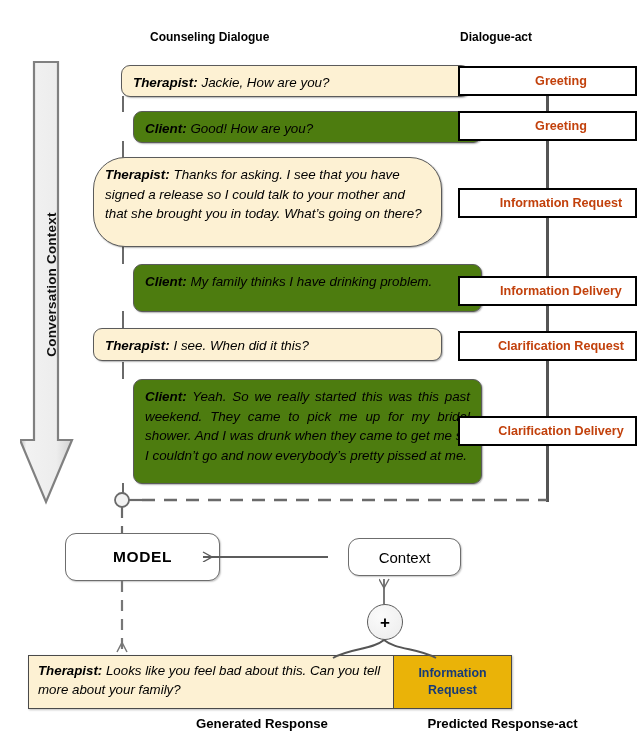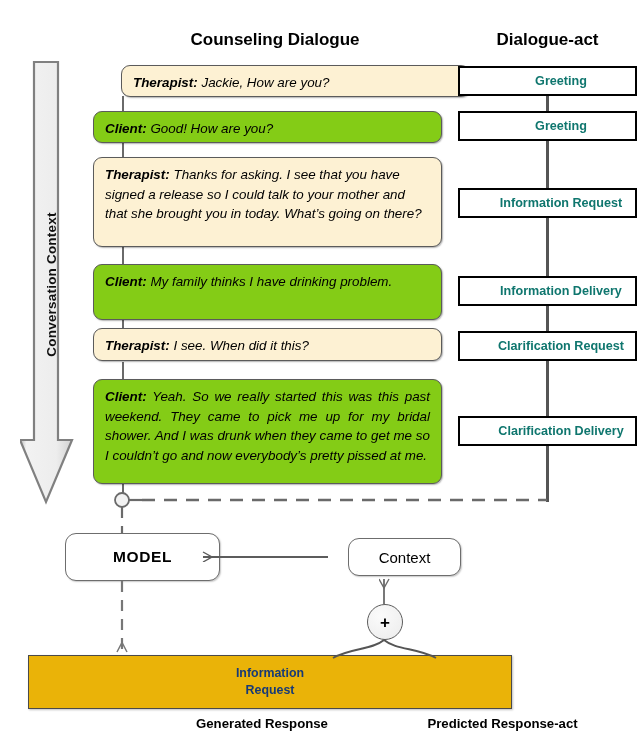--- a/index.html
+++ b/index.html
@@ -2,21 +2,21 @@
 <html><head>
 <meta charset="utf-8">
 <style>
   html,body{margin:0;padding:0;background:#ffffff;}
   body{width:640px;height:738px;position:relative;overflow:hidden;
        font-family:"Liberation Sans","DejaVu Sans",sans-serif;color:#000;}
 
   .abs{position:absolute;}
 
   
-  .col-title{font-weight:bold;font-size:17px;color:#000;white-space:nowrap;text-align:center;}
+  .col-title{font-weight:bold;font-size:12px;color:#000;white-space:nowrap;text-align:left;}
 
   
   #ctx-arrow{left:20px;top:58px;width:60px;height:450px;}
   #ctx-arrow svg{display:block;}
   .ctx-label{
     position:absolute;left:-109px;top:219px;width:280px;
     transform:rotate(-90deg);
     font-weight:bold;font-size:13.5px;letter-spacing:.2px;
     text-align:center;color:#111;white-space:nowrap;
   }
@@ -27,33 +27,33 @@
     box-sizing:border-box;
     border:1.3px solid #5b5b5b;
     border-radius:9px;
     padding:7px 11px 8px 11px;
     font-size:13.4px;line-height:19.5px;
     font-style:italic;
     box-shadow:1px 1px 1.5px rgba(0,0,0,.30);
   }
   .bubble .who{font-weight:bold;font-style:italic;}
   .bubble.therapist{background:#fdf1d3;}
-  .bubble.client{background:#84cc16;}
+  .bubble.client{background:#4d7c0f;margin-left:40px;}
   .bubble.justify{text-align:justify;}
 
   
   .conn{position:absolute;left:122px;width:2.4px;background:#6a6a6a;}
 
   
   .act-box{
     position:absolute;left:458px;width:179px;height:30px;
     box-sizing:border-box;
     border:2.2px solid #000;background:#fff;
     display:flex;align-items:center;justify-content:center;
-    color:#0f766e;font-weight:bold;font-size:12.6px;
+    color:#c2410c;font-weight:bold;font-size:12.6px;
     white-space:nowrap;
     padding-left:27px;
   }
   .act-conn{position:absolute;left:546px;width:2.6px;background:#555;}
 
   
   .rbox{
     position:absolute;box-sizing:border-box;
     border:1.5px solid #6d6d6d;border-radius:11px;background:#fff;
     display:flex;align-items:center;justify-content:center;
@@ -116,25 +116,25 @@
 <div class="conn" style="top:483px;height:18px;"></div>
 
 <div class="bubble therapist" style="top:65px;height:32px;margin-left:28px;">
   <span class="who">Therapist:</span><span> Jackie, How are you?</span>
 </div>
 
 <div class="bubble client" style="top:111px;height:32px;">
   <span class="who">Client:</span><span> Good! How are you?</span>
 </div>
 
-<div class="bubble therapist" style="top:157px;height:90px;">
+<div class="bubble therapist" style="top:157px;height:90px;border-radius:32px;">
   <span class="who">Therapist:</span><span> Thanks for asking. I see that you have signed a release so I could talk to your mother and that she brought you in today. What’s going on there?</span>
 </div>
 
-<div class="bubble client" style="top:264px;height:56px;">
+<div class="bubble client" style="top:264px;height:48px;">
   <span class="who">Client:</span><span> My family thinks I have drinking problem.</span>
 </div>
 
 <div class="bubble therapist" style="top:328px;height:33px;">
   <span class="who">Therapist:</span><span> I see. When did it this?</span>
 </div>
 
 <div class="bubble client justify" style="top:379px;height:105px;">
   <span class="who">Client:</span><span> Yeah. So we really started this was this past weekend. They came to pick me up for my bridal shower. And I was drunk when they came to get me so I couldn’t go and now everybody’s pretty pissed at me.</span>
 </div>
@@ -153,20 +153,23 @@
 <div class="act-box" style="top:331px;">Clarification Request</div>
 <div class="act-box" style="top:416px;">Clarification Delivery</div>
 
 <div class="rbox" id="model-box">MODEL</div>
 
 <div class="rbox" id="reward-box">Context</div>
 
 <div id="plus-node">+</div>
 
 <div id="resp-wrap">
+  <div id="resp-text">
+    <span class="who">Therapist:</span><span> Looks like you feel bad about this. Can you tell more about your family?</span>
+  </div>
   <div id="resp-act">
     <div>
       <div>Information</div>
       <div>Request</div>
     </div>
   </div>
 </div>
 
 <div class="foot-label" style="left:132px;top:716px;width:260px;text-align:center;">Generated Response</div>
 <div class="foot-label" style="left:360px;top:716px;width:285px;text-align:center;">Predicted Response-act</div>

